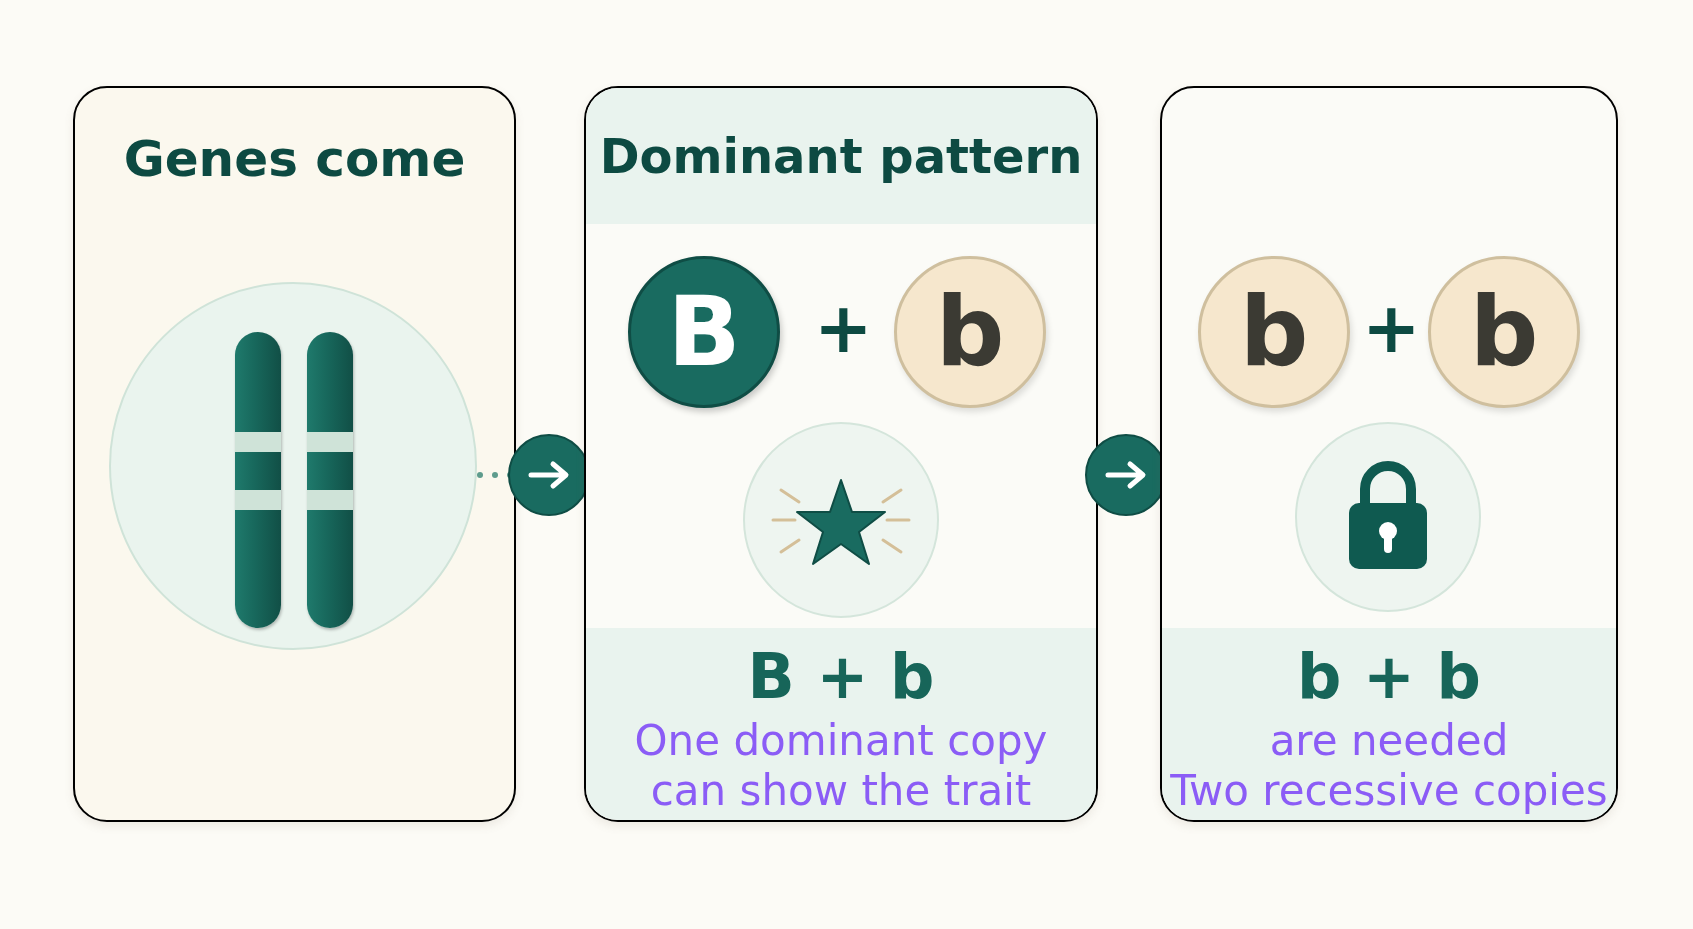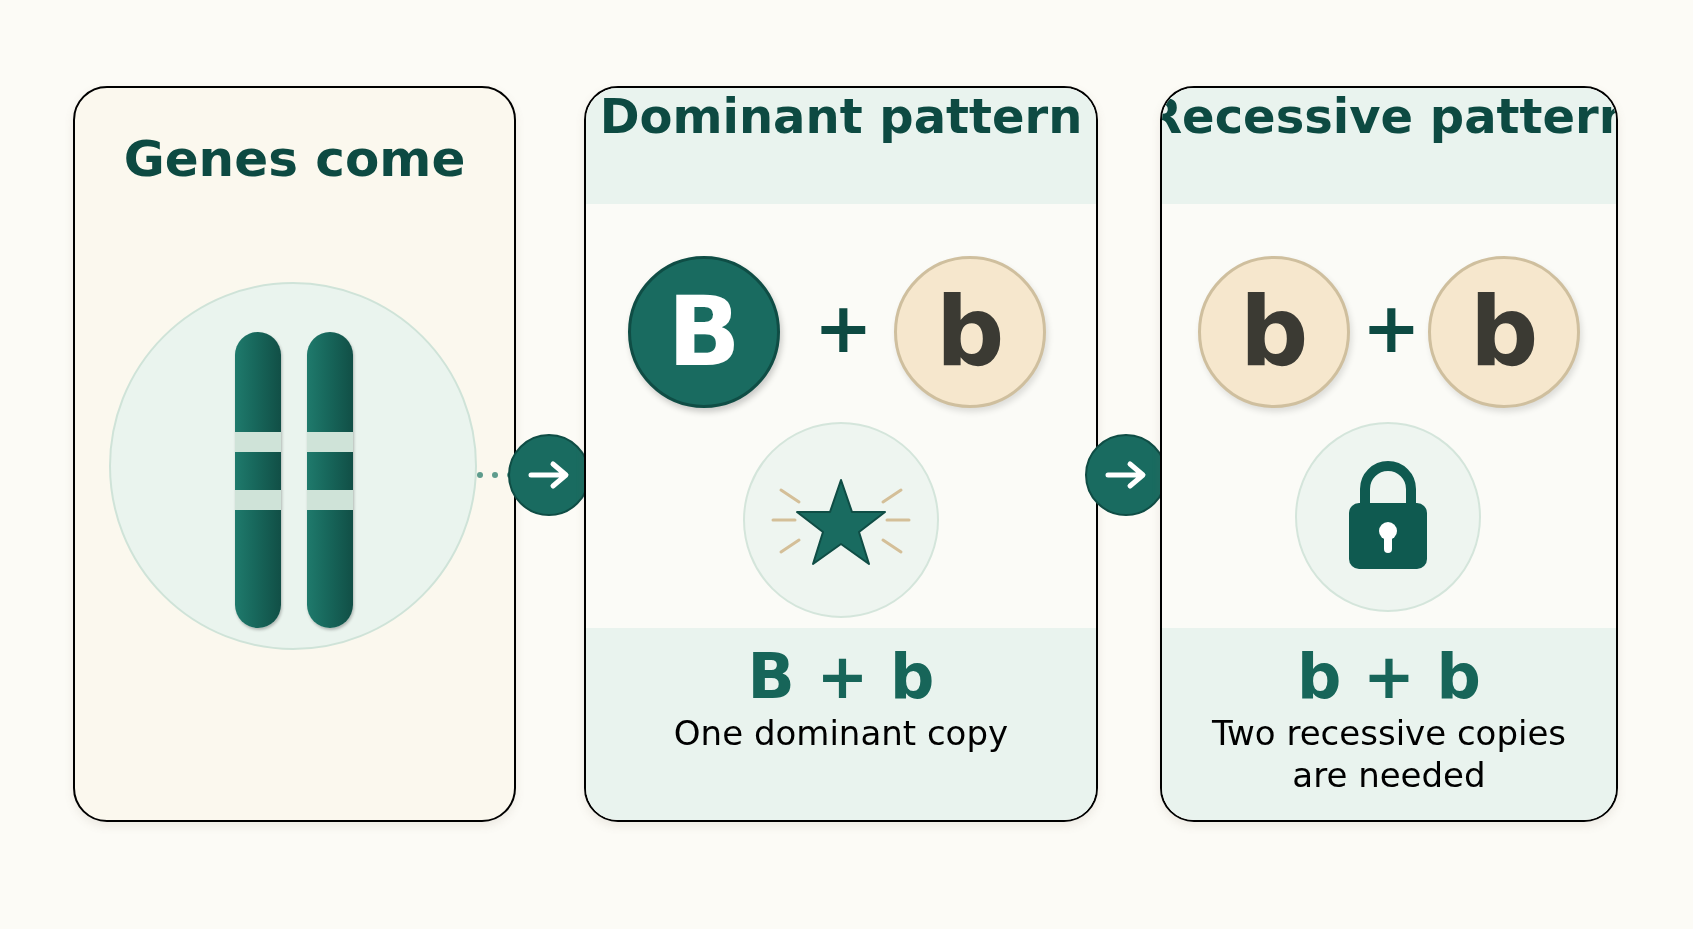--- a/index.html
+++ b/index.html
@@ -5,30 +5,30 @@
   html,body{margin:0;padding:0;}
   body{width:1693px;height:929px;background:#fcfbf6;position:relative;overflow:hidden;font-family:"DejaVu Sans","Liberation Sans",sans-serif;color:#0d4a42;}
   .card{position:absolute;top:86px;height:736px;border:2px solid #000000;border-radius:34px;box-sizing:border-box;overflow:hidden;box-shadow:0 4px 10px rgba(120,110,90,0.12);}
   #card1{left:73px;width:443px;background:#fbf8ee;}
   #card2{left:584px;width:514px;background:#fbfbf7;}
   #card3{left:1160px;width:458px;background:#fbfbf7;}
   .c1-title{position:absolute;top:40px;left:0;right:0;text-align:center;font-weight:bold;font-size:50px;line-height:62px;color:#0d4a42;}
   .big-circle{position:absolute;left:34px;top:194px;width:368px;height:368px;border-radius:50%;background:#eaf4ee;border:2px solid #cfe3d8;box-sizing:border-box;}
   .chromo{position:absolute;top:244px;width:46px;height:296px;border-radius:23px;background:linear-gradient(90deg,#1f7a6c 0%,#18695d 40%,#114f46 100%);box-shadow:1px 2px 3px rgba(0,0,0,0.25);}
   .chromo .band{position:absolute;left:0;right:0;height:20px;background:#cfe3d8;}
-  .head{position:absolute;top:0;left:0;right:0;height:116px;background:#e9f3ee;display:flex;justify-content:center;}
+  .head{position:absolute;top:0;left:0;right:0;height:136px;background:#e9f3ee;display:flex;align-items:center;justify-content:center;}
   .head-title{font-weight:bold;font-size:48px;color:#0d4a42;white-space:nowrap;}
   .allele{position:absolute;top:168px;width:152px;height:152px;border-radius:50%;display:flex;align-items:center;justify-content:center;font-weight:bold;font-size:96px;box-sizing:border-box;}
   .allele.dom{background:#196b60;color:#ffffff;border:3px solid #0f4d45;box-shadow:2px 4px 6px rgba(0,0,0,0.2);}
   .allele.rec{background:#f6e7cd;color:#3b3a33;border:3px solid #cfbf9e;box-shadow:2px 4px 6px rgba(0,0,0,0.12);}
   .plus{position:absolute;top:200px;font-size:70px;font-weight:bold;color:#0d4a42;line-height:80px;}
   .icon-circle{position:absolute;top:334px;width:196px;height:196px;border-radius:50%;background:#eef5f0;border:2px solid #d4e5db;box-sizing:border-box;display:flex;align-items:center;justify-content:center;}
   .foot{position:absolute;left:0;right:0;top:540px;bottom:0;background:#e9f3ee;text-align:center;}
   .foot-formula{margin-top:14px;font-weight:bold;font-size:62px;line-height:70px;color:#176559;}
-  .foot-desc{font-size:34px;line-height:42px;color:#000000;}
+  .foot-desc{font-size:42px;line-height:42px;color:#8b5cf6;margin-top:8px;}
   .arrow{position:absolute;width:82px;height:82px;border-radius:50%;background:#196b60;border:2px solid #0f4d45;box-sizing:border-box;display:flex;align-items:center;justify-content:center;}
   .dots{position:absolute;top:472px;left:477px;display:flex;gap:9px;}
   .dots span{width:6px;height:6px;border-radius:50%;background:#5e9c8d;display:block;}
 </style>
 </head>
 <body>
 
 <div class="card" id="card1">
   <div class="c1-title">
     <div>Genes come</div>
@@ -74,42 +74,40 @@
           <line x1="150" y1="30" x2="132" y2="42"></line>
         <line x1="30" y1="92" x2="48" y2="80"></line>
           <line x1="150" y1="92" x2="132" y2="80"></line>
       </g>
       <polygon points="90,20 101,52 134,52 108,72 118,104 90,84 62,104 72,72 46,52 79,52" fill="#196b60" stroke="#0f4d45" stroke-width="2" stroke-linejoin="round"></polygon>
     </svg>
   </div>
   <div class="foot">
     <div class="foot-formula">B + b</div>
     <div class="foot-desc">One dominant copy</div>
+    <div class="foot-desc">can show the trait</div>
   </div>
 </div>
 
 <div class="arrow" style="left:1085px;top:434px;">
   <svg width="44" height="30" viewBox="0 0 44 30">
       <path d="M4 15 H38 M26 4 L39 15 L26 26" fill="none" stroke="#ffffff" stroke-width="5" stroke-linecap="round" stroke-linejoin="round"></path>
     </svg>
 </div>
 
 <div class="card" id="card3">
-  <div class="head">
-    <span class="head-title">Recessive pattern</span>
-  </div>
   <div class="allele rec" style="left:36px;">b</div>
   <div class="plus" style="left:200px;">+</div>
   <div class="allele rec" style="left:266px;">b</div>
   <div class="icon-circle" style="left:133px;top:334px;width:186px;height:190px;">
     <svg width="90" height="120" viewBox="0 0 90 120">
       <path d="M22 50 V32 A23 23 0 0 1 68 32 V50" fill="none" stroke="#0f5a50" stroke-width="10"></path>
       <rect x="6" y="46" width="78" height="66" rx="10" fill="#0f5a50"></rect>
       <circle cx="45" cy="74" r="9" fill="#ffffff"></circle>
       <rect x="41" y="76" width="8" height="20" rx="4" fill="#ffffff"></rect>
     </svg>
   </div>
   <div class="foot">
     <div class="foot-formula">b + b</div>
+    <div class="foot-desc">are needed</div>
     <div class="foot-desc">Two recessive copies</div>
-    <div class="foot-desc">are needed</div>
   </div>
 </div>
 
 </body></html>

